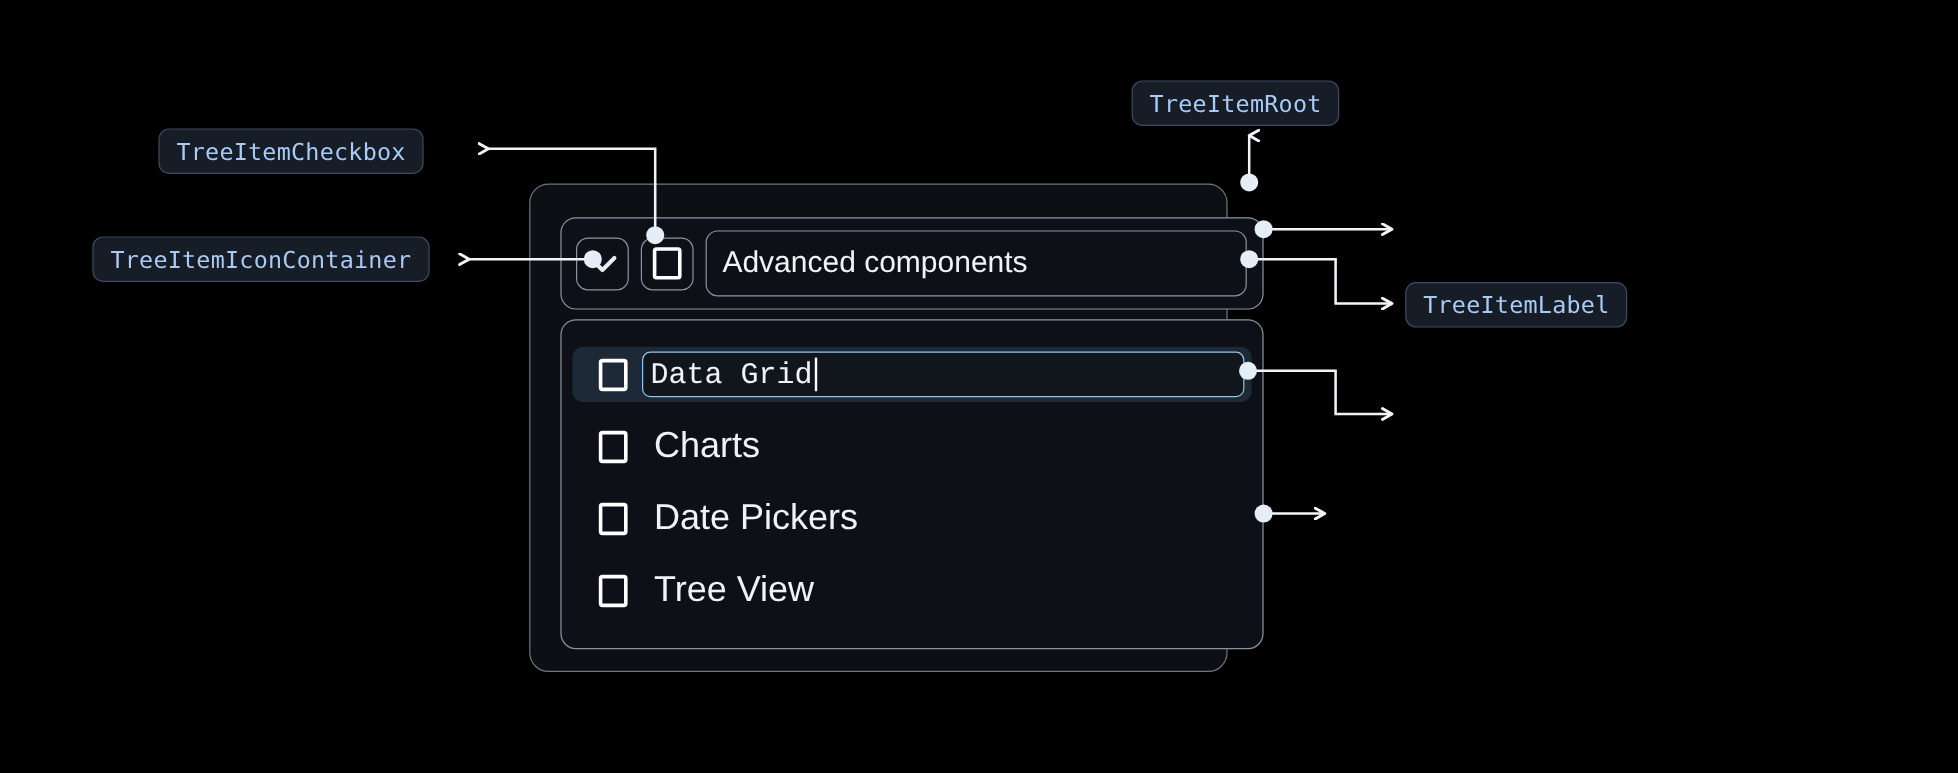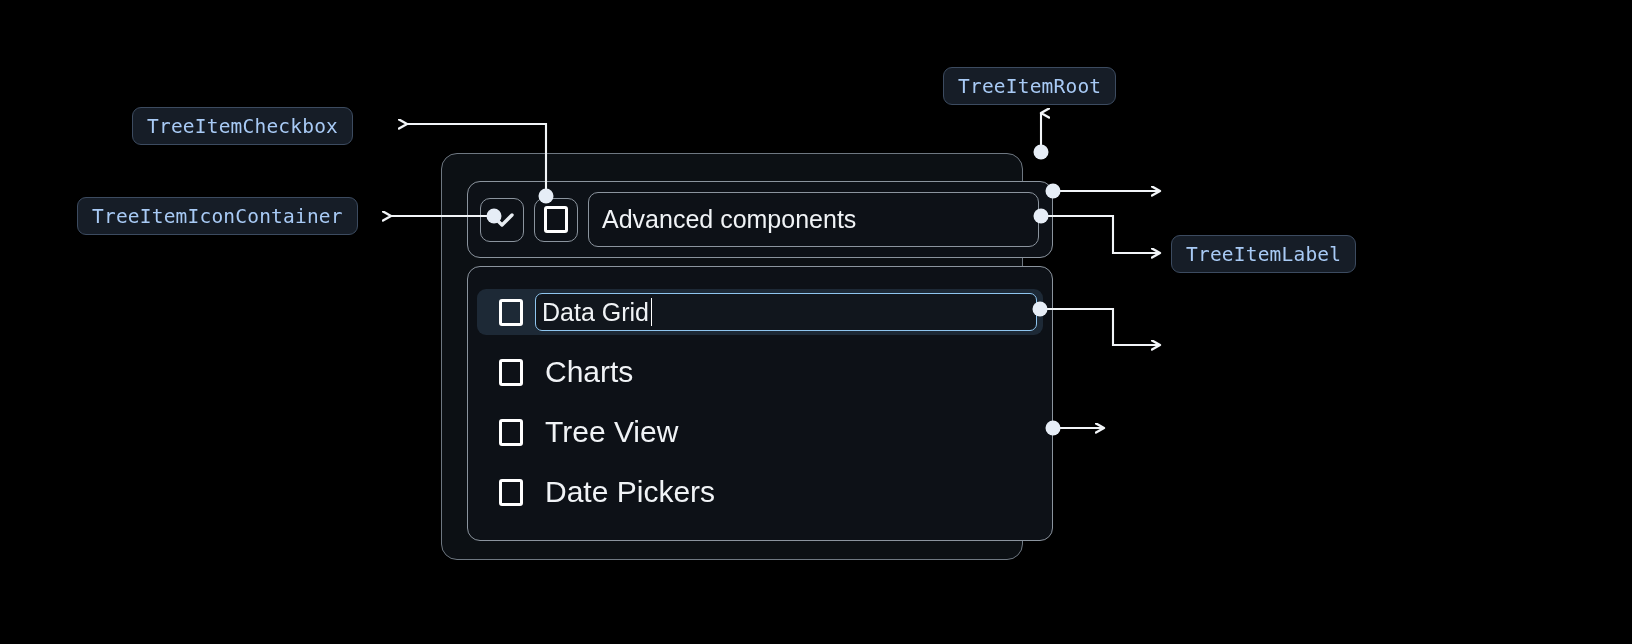--- a/index.html
+++ b/index.html
@@ -174,20 +174,21 @@
     margin-left: 12px;
     flex: 1;
     margin-right: 6px;
     height: 38px;
     border: 1.5px solid #8fc6f0;
     border-radius: 7px;
     background: #11161d;
     display: flex;
     align-items: center;
     padding-left: 6px;
+    font-family: Liberation Mono, monospace;
   }
   .row-input .val {
     color: #f0f3f6;
     font-size: 25px;
     line-height: 1;
   }
   .caret {
     display: inline-block;
     width: 1.5px;
     height: 28px;
@@ -283,24 +284,24 @@
         </div>
       </div>
 
       <div class="tree-row">
         <div class="row-cb"></div>
         <div class="row-text">Charts</div>
       </div>
 
       <div class="tree-row">
         <div class="row-cb"></div>
-        <div class="row-text">Tree View</div>
+        <div class="row-text">Date Pickers</div>
       </div>
 
       <div class="tree-row">
         <div class="row-cb"></div>
-        <div class="row-text">Date Pickers</div>
+        <div class="row-text">Tree View</div>
       </div>
 
     </div>
   </div>
 
 </div>
 
 </body></html>

